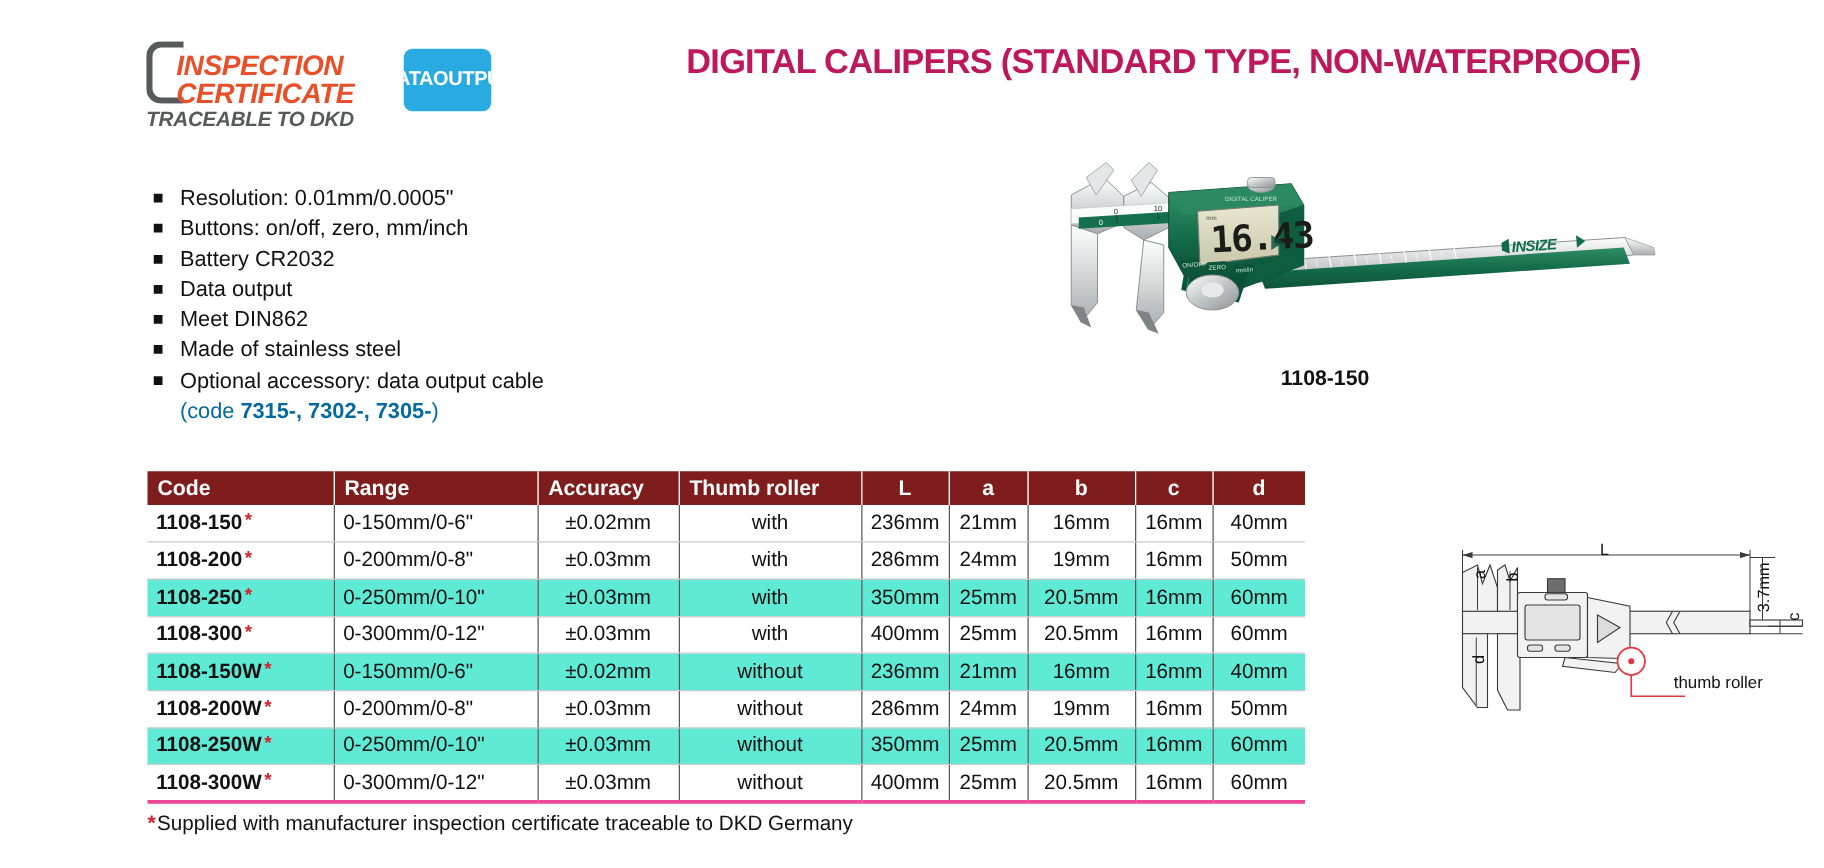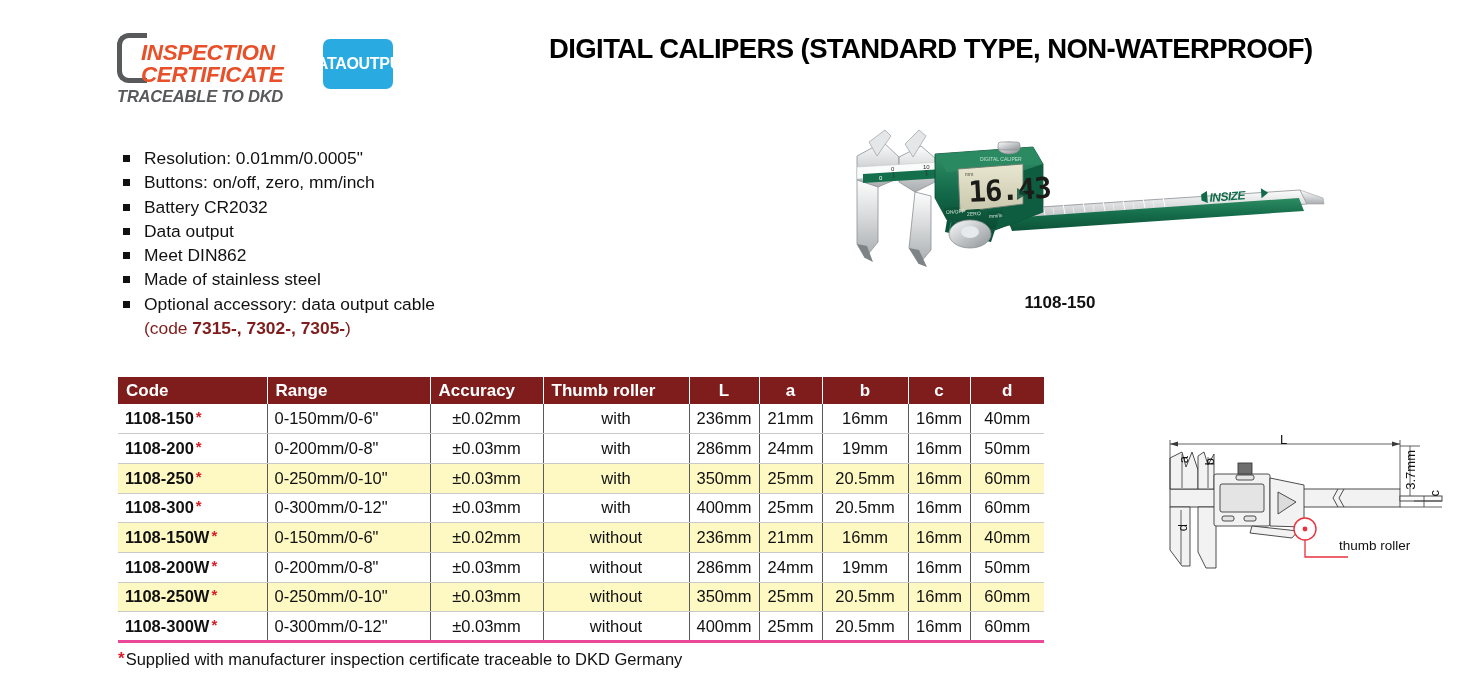--- a/index.html
+++ b/index.html
@@ -52,21 +52,21 @@
   }
   .badge-line {
     color: #ffffff; font-weight: bold; font-size: 16px;
     letter-spacing: -0.3px;
   }
 
   #page-title {
     position: absolute; left: 549px; top: 33px;
     width: 905px; text-align: left;
     font-size: 27.5px; font-weight: bold;
-    letter-spacing: -0.6px; color: #000000;
+    letter-spacing: -0.6px; color: #be185d;
     white-space: nowrap;
   }
 
   
   #feature-list {
     position: absolute; left: 122px; top: 146px;
     width: 600px;
   }
   .feature-item {
     position: relative;
@@ -76,21 +76,21 @@
     color: #111;
     white-space: nowrap;
   }
   .feature-item .bullet {
     position: absolute; left: 1px; top: 9px;
     width: 7px; height: 7px; background: #111;
   }
   .feature-sub {
     padding-left: 22px;
     font-size: 17.4px; line-height: 24.3px;
-    color: #7f1d1d; white-space: nowrap;
+    color: #0369a1; white-space: nowrap;
   }
   .feature-sub b { font-weight: bold; }
 
   
   #product-photo {
     position: absolute; left: 795px; top: 112px;
     width: 530px; height: 175px;
   }
   #product-caption {
     position: absolute; left: 795px; top: 293px;
@@ -120,21 +120,21 @@
   #spec-table td {
     height: 29.7px;
     padding: 0 7px;
     border-right: 1px solid #5a5a5a;
     border-bottom: 1px solid #c9c9c9;
     color: #111;
     white-space: nowrap;
   }
   #spec-table td:last-child { border-right: none; }
   #spec-table tr.odd td { background: #ffffff; }
-  #spec-table tr.even td { background: #fef9c3; }
+  #spec-table tr.even td { background: #5eead4; }
   #spec-table tbody tr:last-child td { border-bottom: 3px solid #ec4899; }
   td.code { font-weight: bold; text-align: left; padding-left: 36px; }
   td.ctr  { text-align: center; padding: 0; }
   td.lft  { text-align: left; padding-left: 10px; }
   .star { color: #d81e28; font-weight: bold; font-size: 15px;
           vertical-align: top; line-height: 1; margin-left: 2px; }
 
   #table-footnote {
     position: absolute; left: 118px; top: 650px;
     font-size: 16.5px; color: #111; white-space: nowrap;

